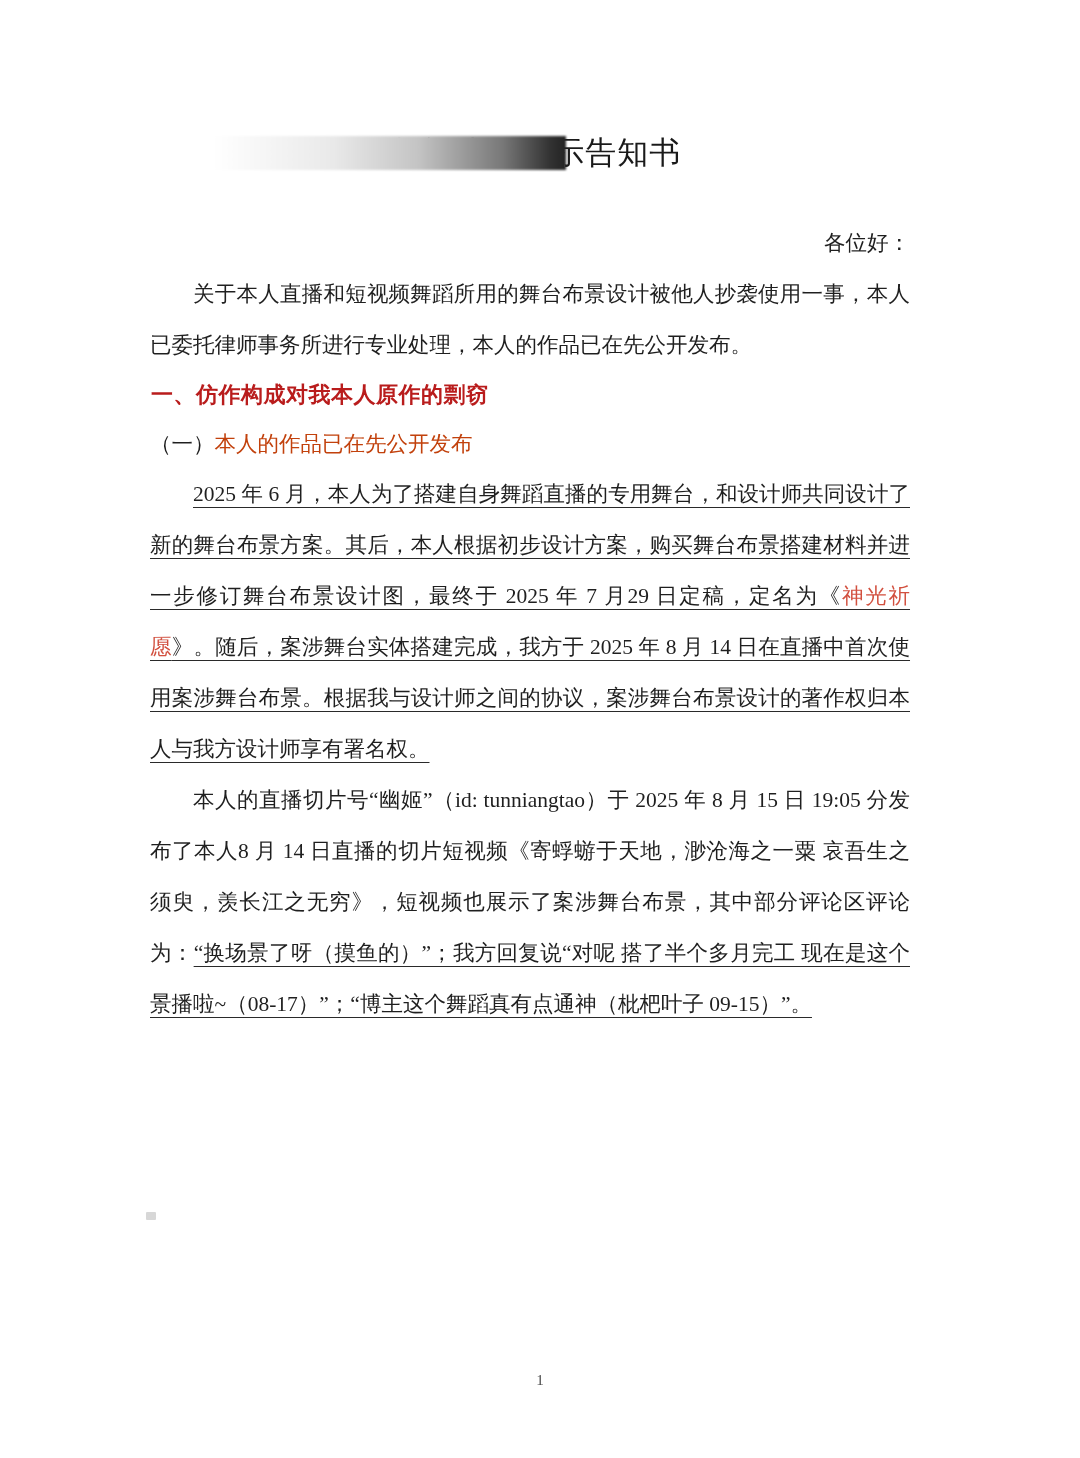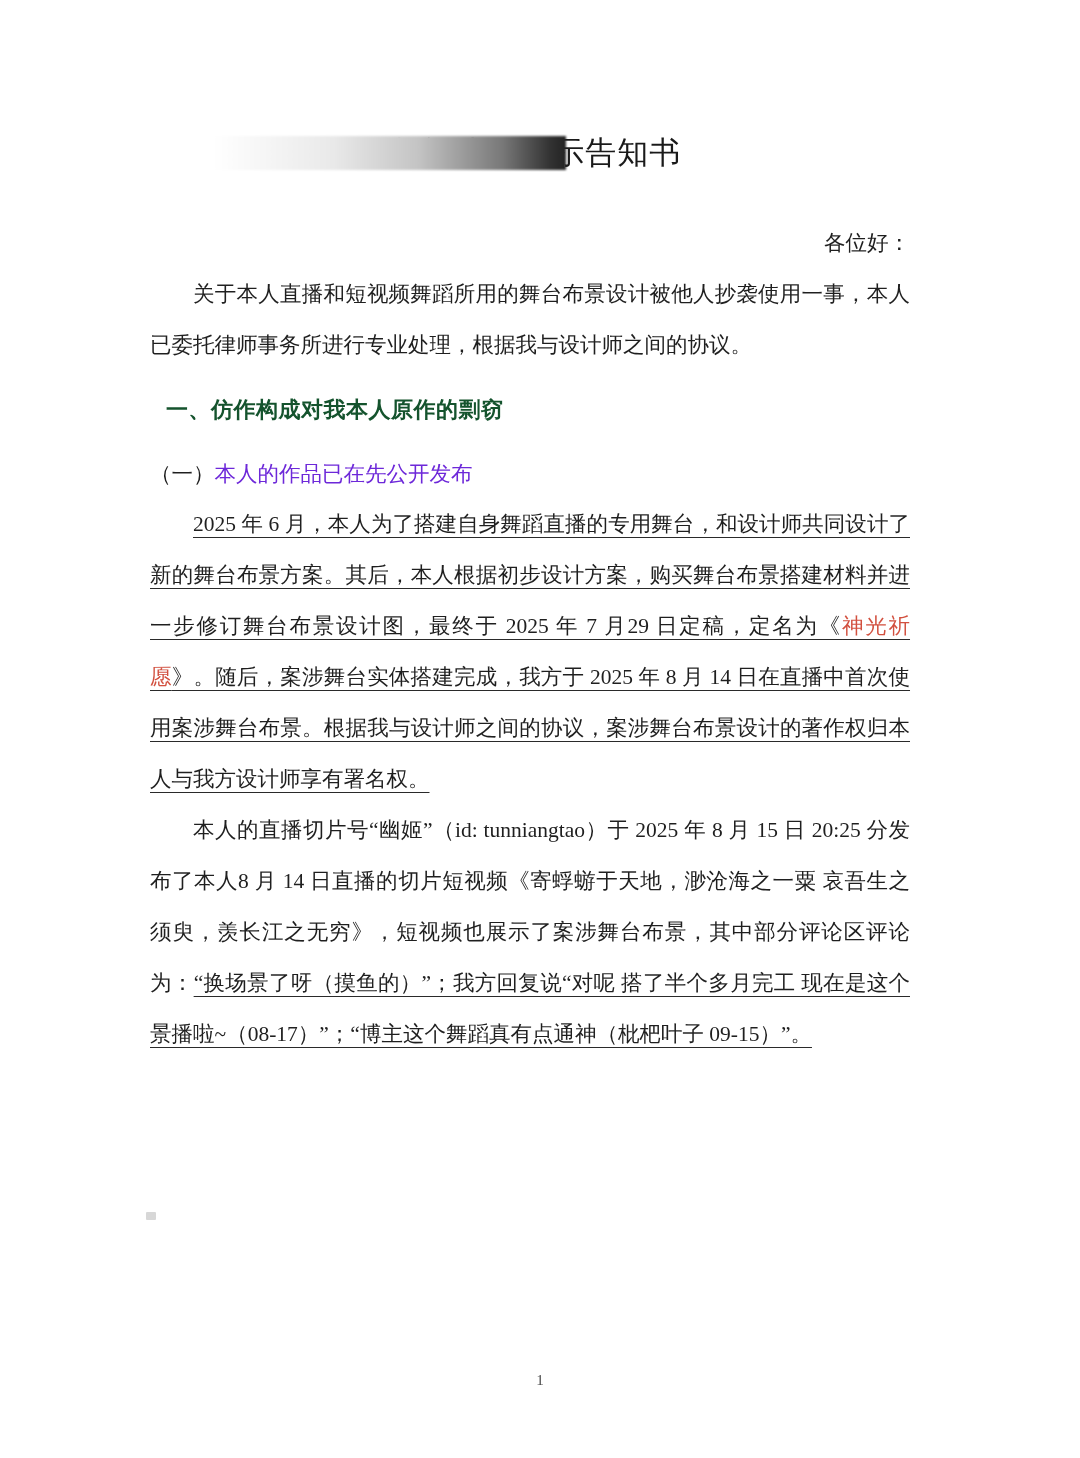--- a/index.html
+++ b/index.html
@@ -76,37 +76,37 @@
     line-height: 51px;
     text-align: justify;
     text-justify: inter-ideograph;
     color: #1f1f1f;
     font-family: "Liberation Serif", "DejaVu Serif", serif;
   }
   p.salutation { text-align: right; }
   p.indent { text-indent: 2em; }
 
   .heading-bold {
-    margin: 16px;
+    margin: 1px;
     font-size: 22px;
     line-height: 46px;
     font-weight: bold;
-    color: #14532d;
+    color: #b91c1c;
     font-family: "Liberation Sans", "DejaVu Sans", sans-serif;
     letter-spacing: 0.5px;
   }
 
   .sub-head {
     margin: 0;
     font-size: 21.5px;
     line-height: 50px;
     font-family: "Liberation Serif", "DejaVu Serif", serif;
   }
   .sub-head .marker { color: #1f1f1f; }
-  .sub-head .red { color: #6d28d9; }
+  .sub-head .red { color: #c2410c; }
 
   .red { color: #d2503f; }
 
   
   .ublock {
     text-decoration: underline;
     text-underline-offset: 6px;
     text-decoration-thickness: 1.2px;
     text-decoration-color: #2a2a2a;
   }
@@ -140,31 +140,31 @@
 
   <div class="title-row">
     <div class="title-text">抄袭”声明公示告知书</div>
     <div class="redaction-bar"></div>
   </div>
 
   <div class="body-col">
 
     <p class="salutation">各位好：</p>
 
-    <p class="indent">关于本人直播和短视频舞蹈所用的舞台布景设计被他人抄袭使用一事，本人已委托律师事务所进行专业处理，根据我与设计师之间的协议。</p>
+    <p class="indent">关于本人直播和短视频舞蹈所用的舞台布景设计被他人抄袭使用一事，本人已委托律师事务所进行专业处理，本人的作品已在先公开发布。</p>
 
     <div class="heading-bold">一、仿作构成对我本人原作的剽窃</div>
 
     <div class="sub-head">
       <span class="marker">（一）</span><span class="red">本人的作品已在先公开发布</span>
     </div>
 
     <p class="indent"><span class="ublock">2025 年 6 月，本人为了搭建自身舞蹈直播的专用舞台，和设计师共同设计了新的舞台布景方案。其后，本人根据初步设计方案，购买舞台布景搭建材料并进一步修订舞台布景设计图，最终于 2025 年 7 月29 日定稿，定名为《</span><span class="ublock red">神光祈愿</span><span class="ublock">》。随后，案涉舞台实体搭建完成，我方于 2025 年 8 月 14 日在直播中首次使用案涉舞台布景。根据我与设计师之间的协议，案涉舞台布景设计的著作权归本人与我方设计师享有署名权。</span></p>
 
-    <p class="indent"><span>本人的直播切片号“幽姬”（id: tunniangtao）于 2025 年 8 月 15 日 20:25 分发布了本人8 月 14 日直播的切片短视频《寄蜉蝣于天地，渺沧海之一粟 哀吾生之须臾，羡长江之无穷》，短视频也展示了案涉舞台布景，其中部分评论区评论为：</span><span class="ublock">“换场景了呀（摸鱼的）”；我方回复说“对呢 搭了半个多月完工 现在是这个景播啦~（08-17）”；“博主这个舞蹈真有点通神（枇杷叶子 09-15）”。</span></p>
+    <p class="indent"><span>本人的直播切片号“幽姬”（id: tunniangtao）于 2025 年 8 月 15 日 19:05 分发布了本人8 月 14 日直播的切片短视频《寄蜉蝣于天地，渺沧海之一粟 哀吾生之须臾，羡长江之无穷》，短视频也展示了案涉舞台布景，其中部分评论区评论为：</span><span class="ublock">“换场景了呀（摸鱼的）”；我方回复说“对呢 搭了半个多月完工 现在是这个景播啦~（08-17）”；“博主这个舞蹈真有点通神（枇杷叶子 09-15）”。</span></p>
 
   </div>
 
   <div class="artifact"></div>
 
   <div class="footer">1</div>
 
 </div>
 
 </body></html>

